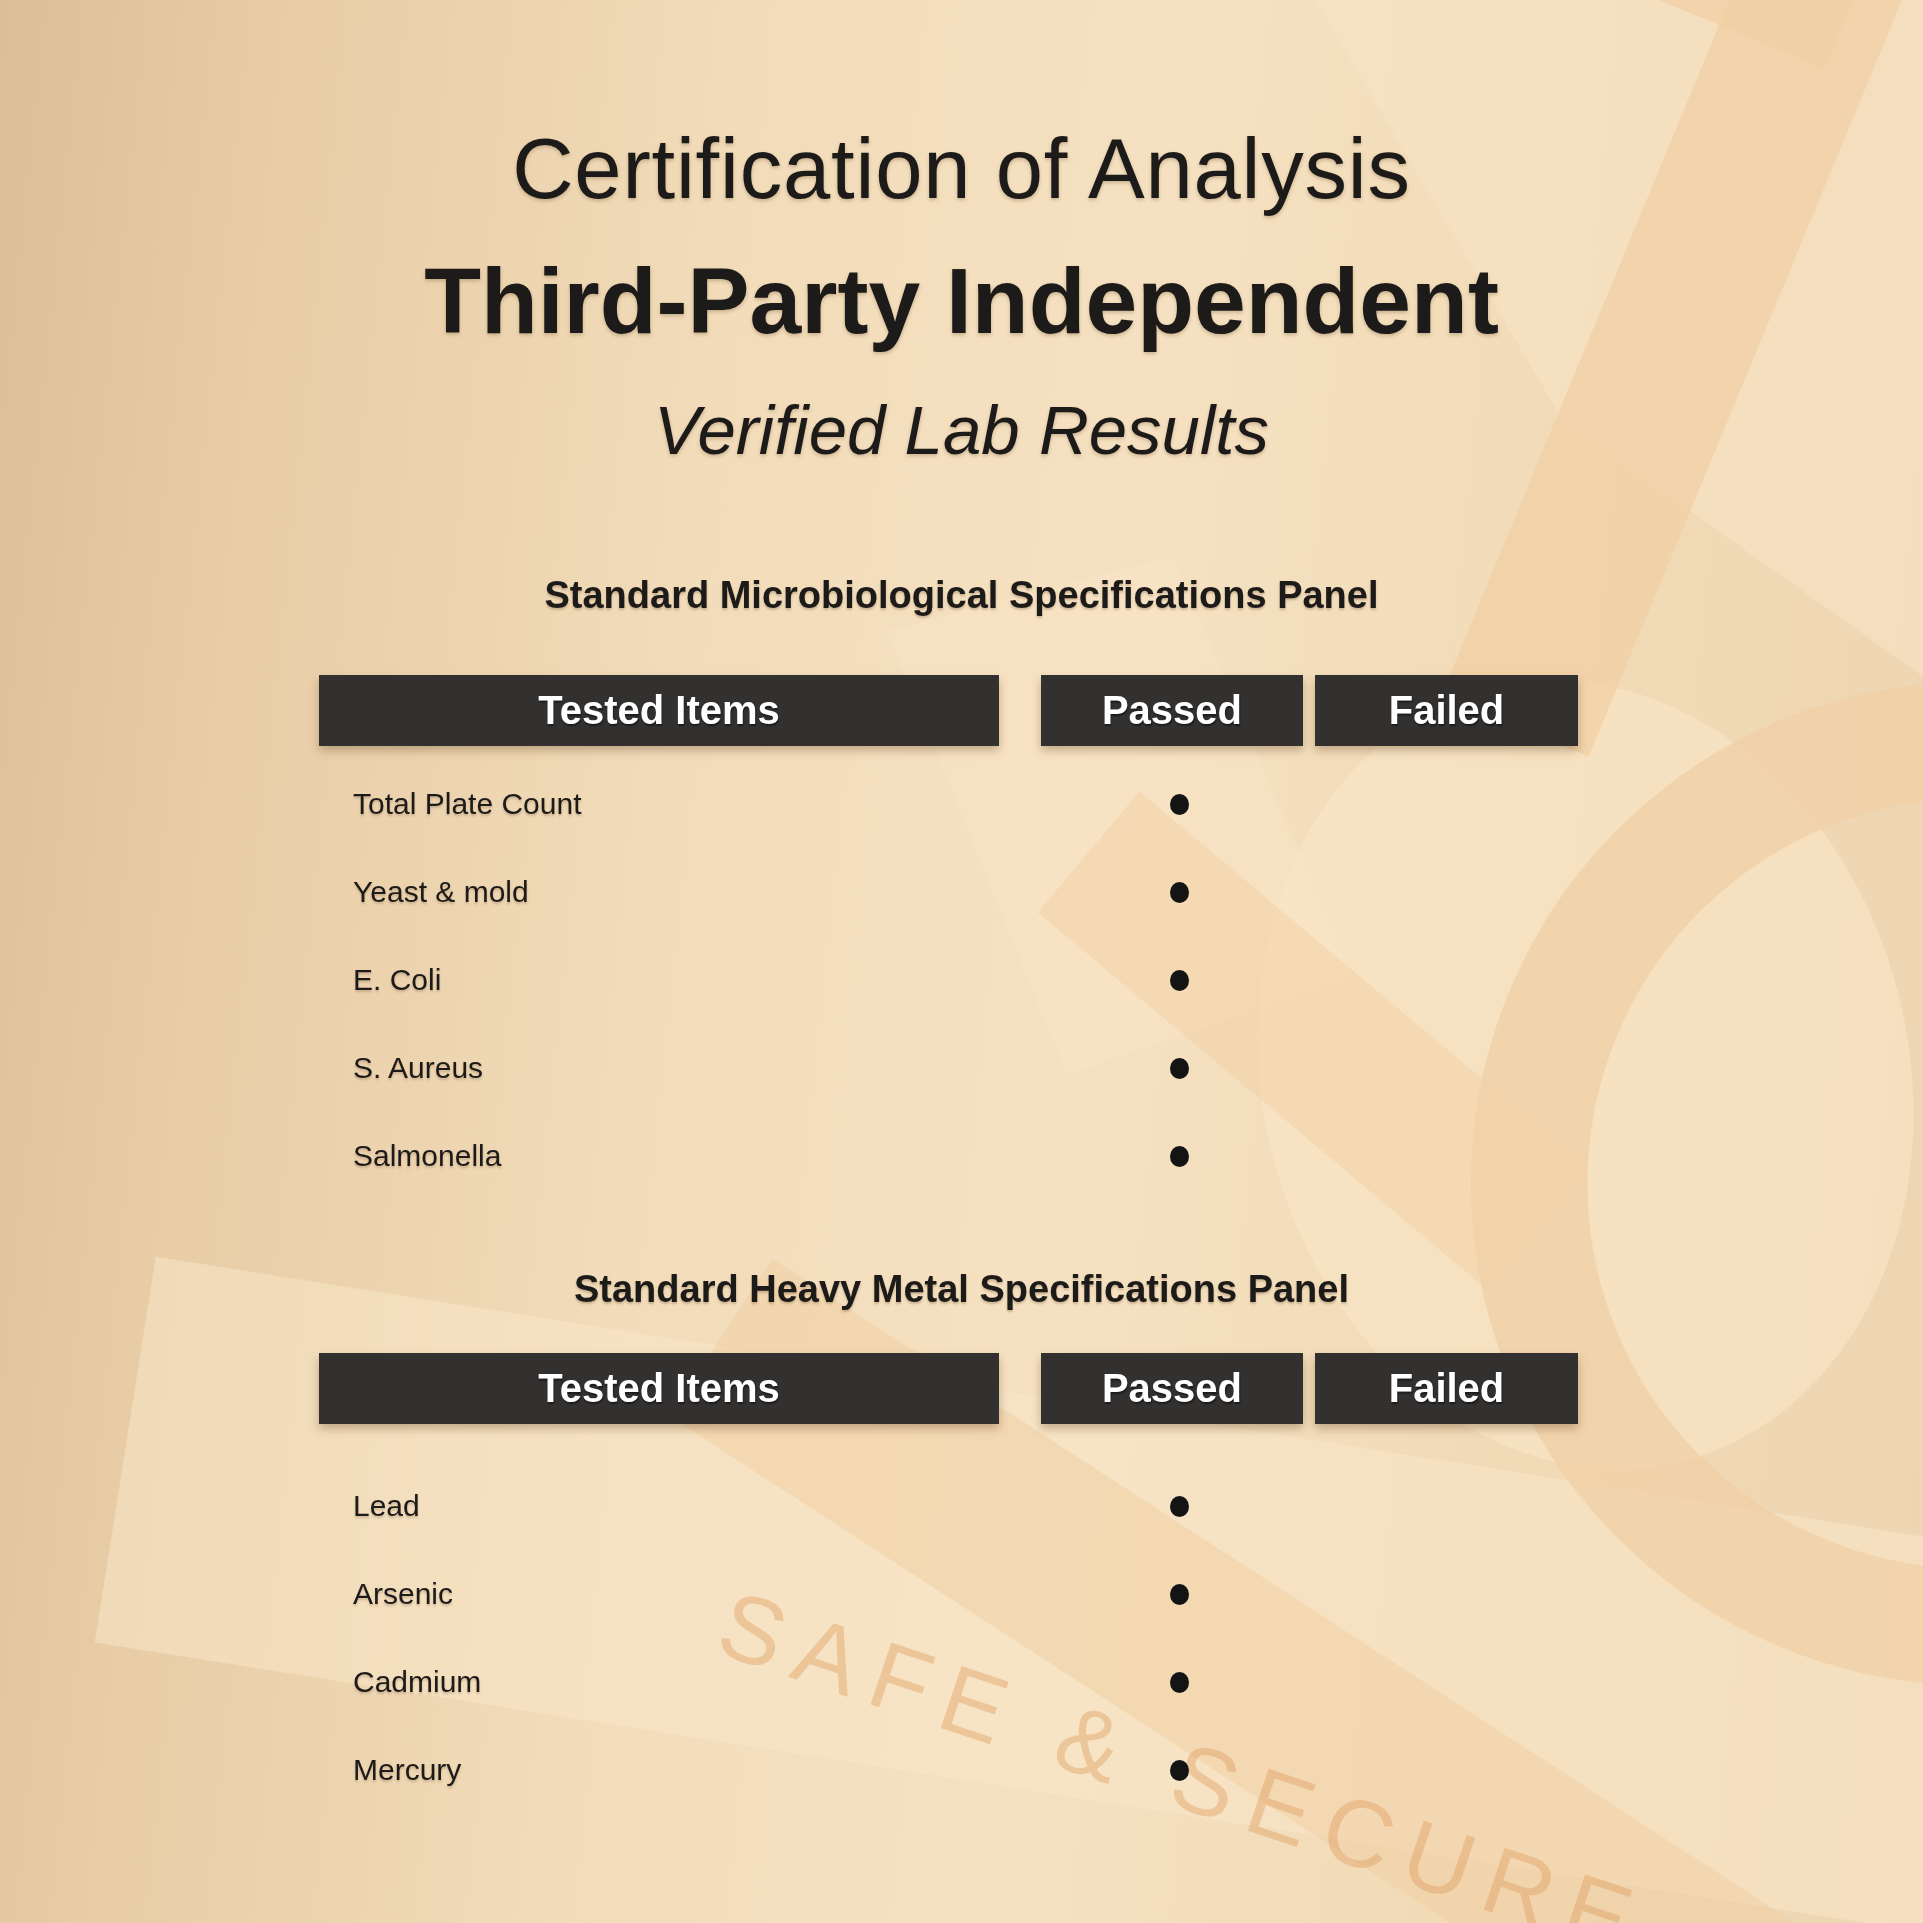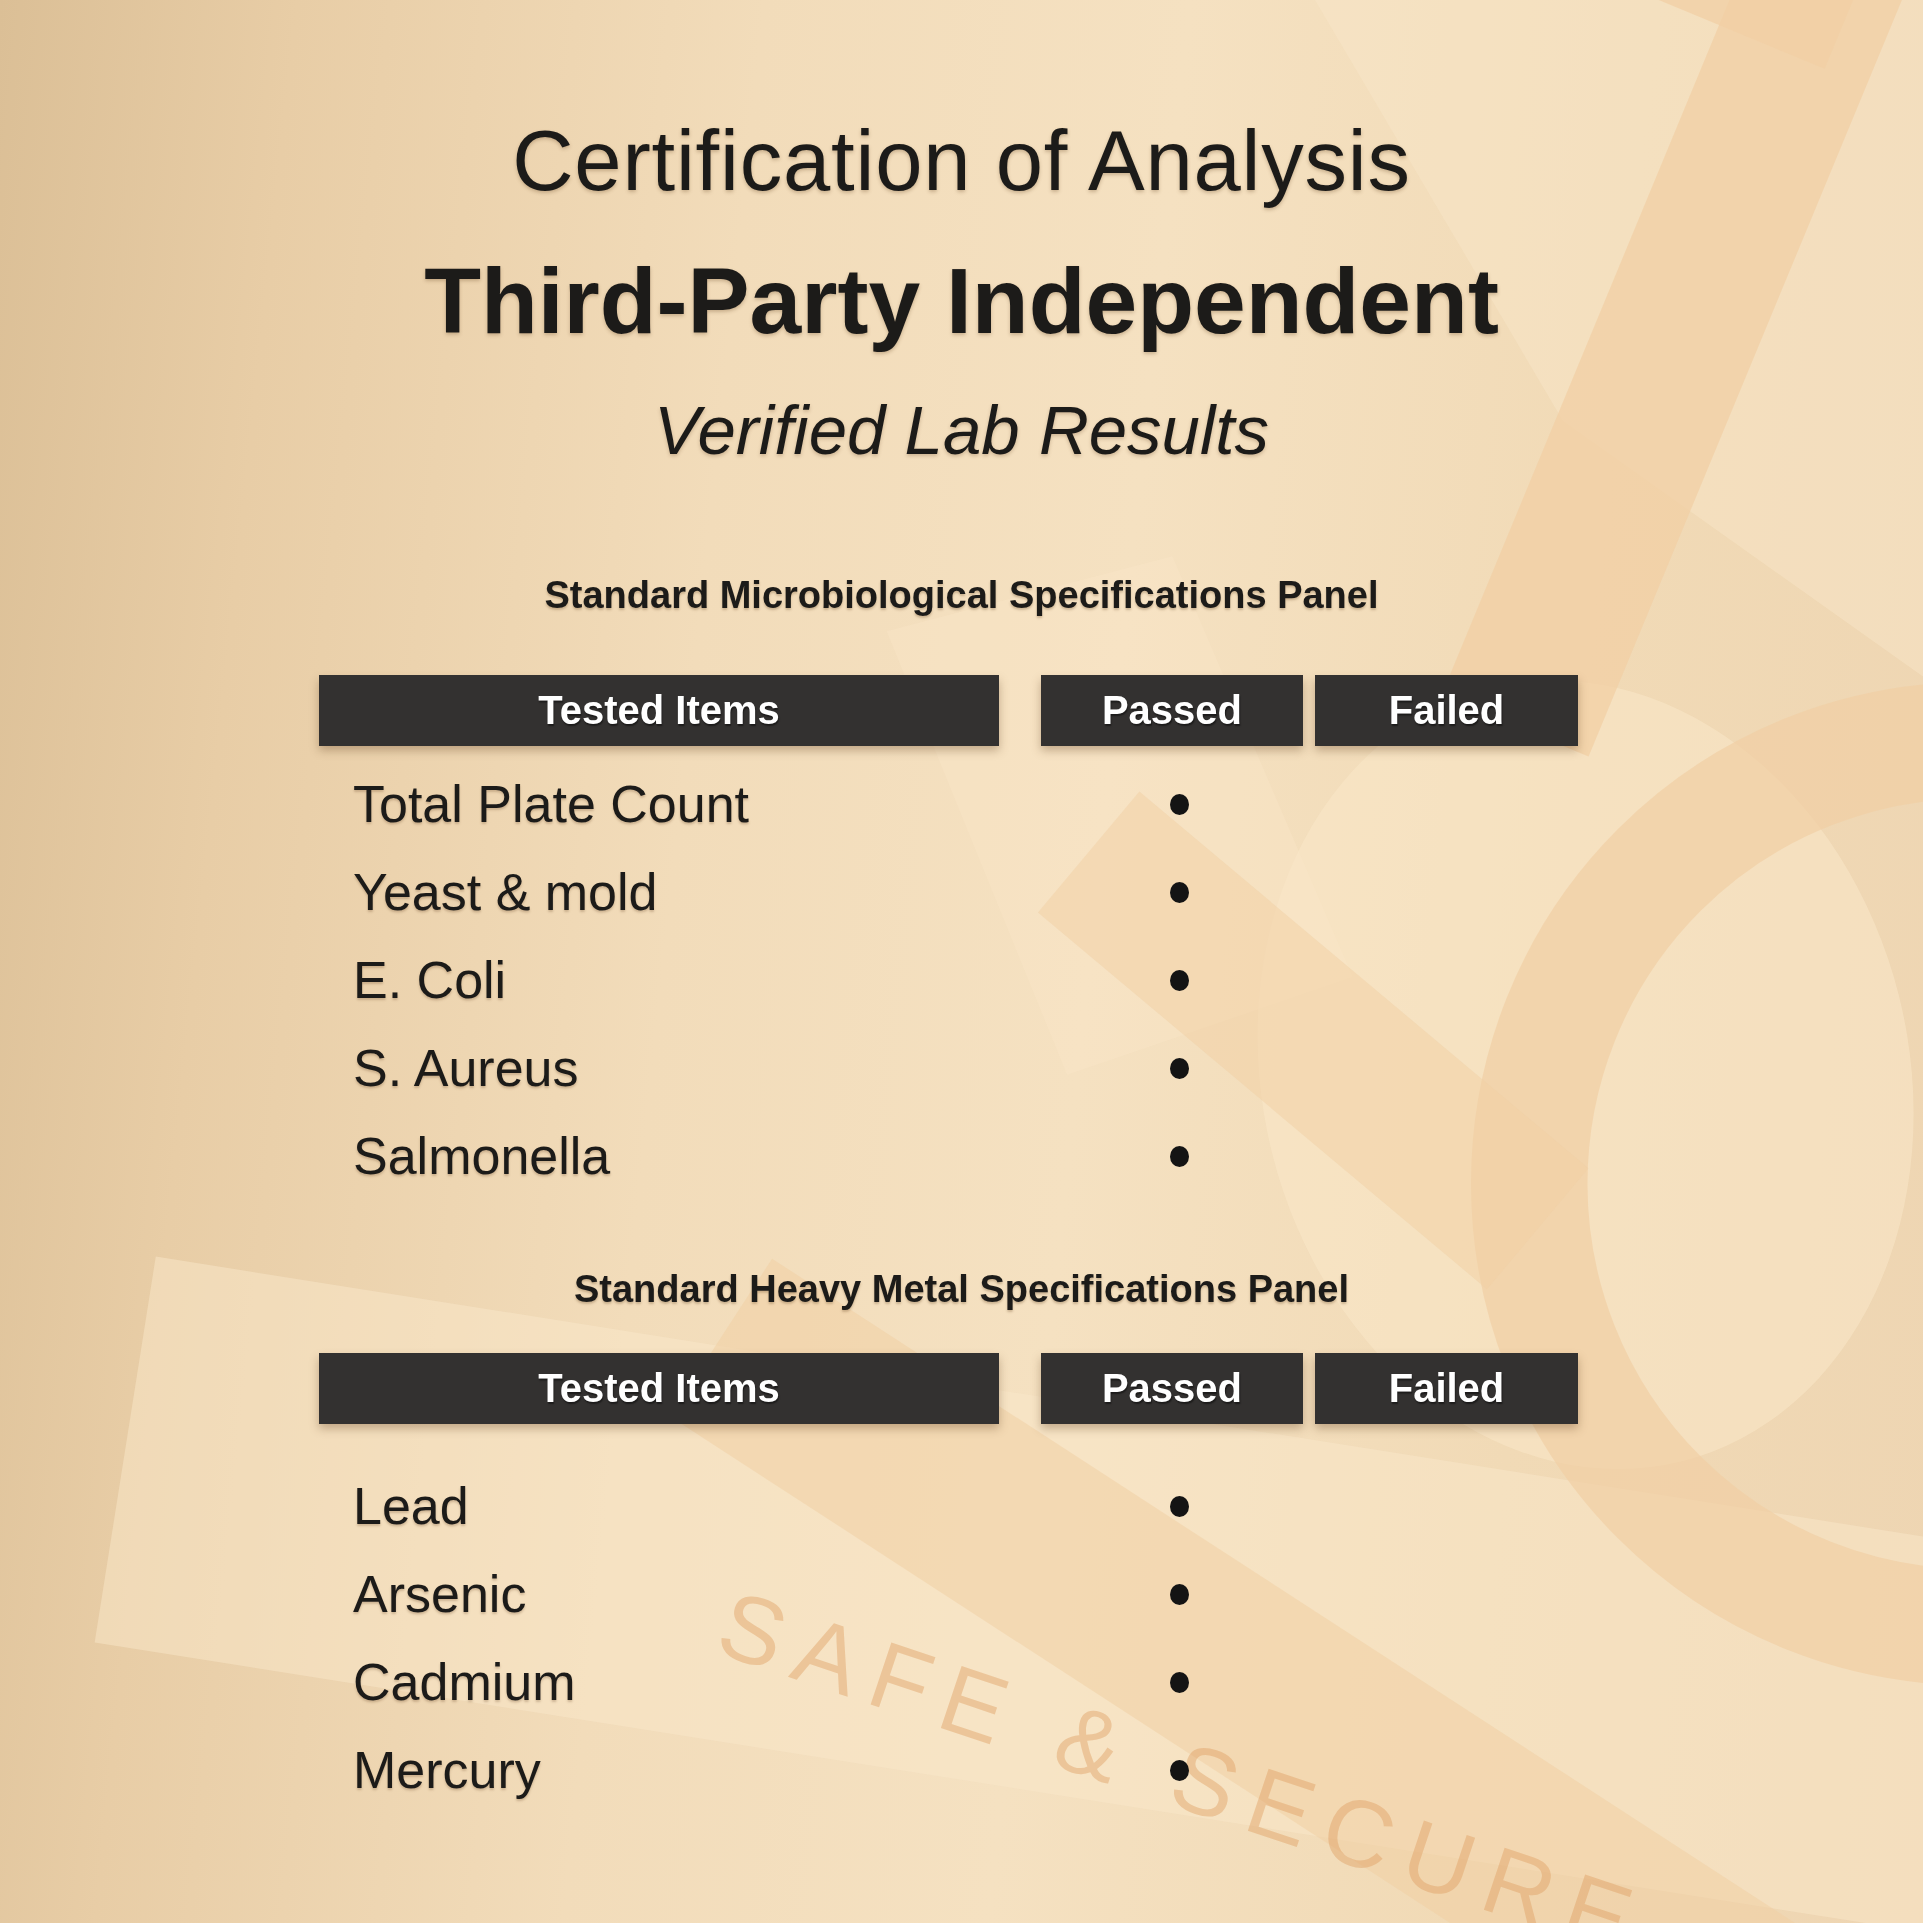--- a/index.html
+++ b/index.html
@@ -12,21 +12,21 @@
     background:linear-gradient(96deg,#dbbf96 0%,#e8cda6 14%,#f2dcba 36%,#f5e1c1 56%,#f1dab6 78%,#eed5b2 100%);
   }
   .watermark-svg{position:absolute;left:0;top:0;width:1923px;height:1924px;}
   .wm-text{
     position:absolute;left:740px;top:1569px;
     font-size:95px;font-weight:400;letter-spacing:.17em;white-space:nowrap;
     color:rgba(222,154,92,.42);
     transform:rotate(18.5deg);transform-origin:0 0;
   }
   .t-center{position:absolute;left:0;right:0;text-align:center;margin:0;color:#1c1b19;}
-  .title1{top:112px;font-size:85px;font-weight:400;letter-spacing:0.8px;text-shadow:0 2.3px 3.8px rgba(107,72,38,.30);}
+  .title1{top:120px;font-size:85px;font-weight:400;letter-spacing:0.8px;text-shadow:0 2.3px 3.8px rgba(107,72,38,.30);}
   .title2{top:248px;font-size:93px;font-weight:700;text-shadow:0 2.3px 3.8px rgba(107,72,38,.30);}
   .title3{top:391px;font-size:69px;font-weight:400;text-shadow:0 2.3px 3.8px rgba(107,72,38,.28);font-style:italic;}
   .section-title{font-size:38px;font-weight:700;text-shadow:0 1.5px 2.3px rgba(107,72,38,.30);}
   .s1{top:574px;}
   .s2{top:1268px;}
   .thead{position:absolute;left:319px;width:1315px;height:55px;}
   .h1{top:675px;}
   .h2{top:1353px;}
   .hbox{
     position:absolute;top:0;height:71px;background:#333130;color:#ffffff;
@@ -35,21 +35,21 @@
     text-shadow:0.8px 1.5px 1.5px rgba(0,0,0,.45);
   }
   .c1{left:0;width:680px;}
   .c2{left:722px;width:262px;}
   .c3{left:996px;width:263px;text-align:center;}
   .rows{position:absolute;left:319px;width:1315px;}
   .r1{top:760px;}
   .r2{top:1462px;}
   .row{position:relative;height:88px;display:flex;align-items:center;}
   .item{
-    margin-left:34px;font-size:52px;color:#1c1b19;
+    margin-left:34px;font-size:30px;color:#1c1b19;
     text-shadow:0 1.5px 2.3px rgba(107,72,38,.28);
   }
   .dot{
     position:absolute;top:50%;margin-top:-10.5px;width:19px;height:21px;
     border-radius:50%;background:#141414;
   }
   .dot.in-passed{left:851px;}
 </style>
 </head>
 <body>

